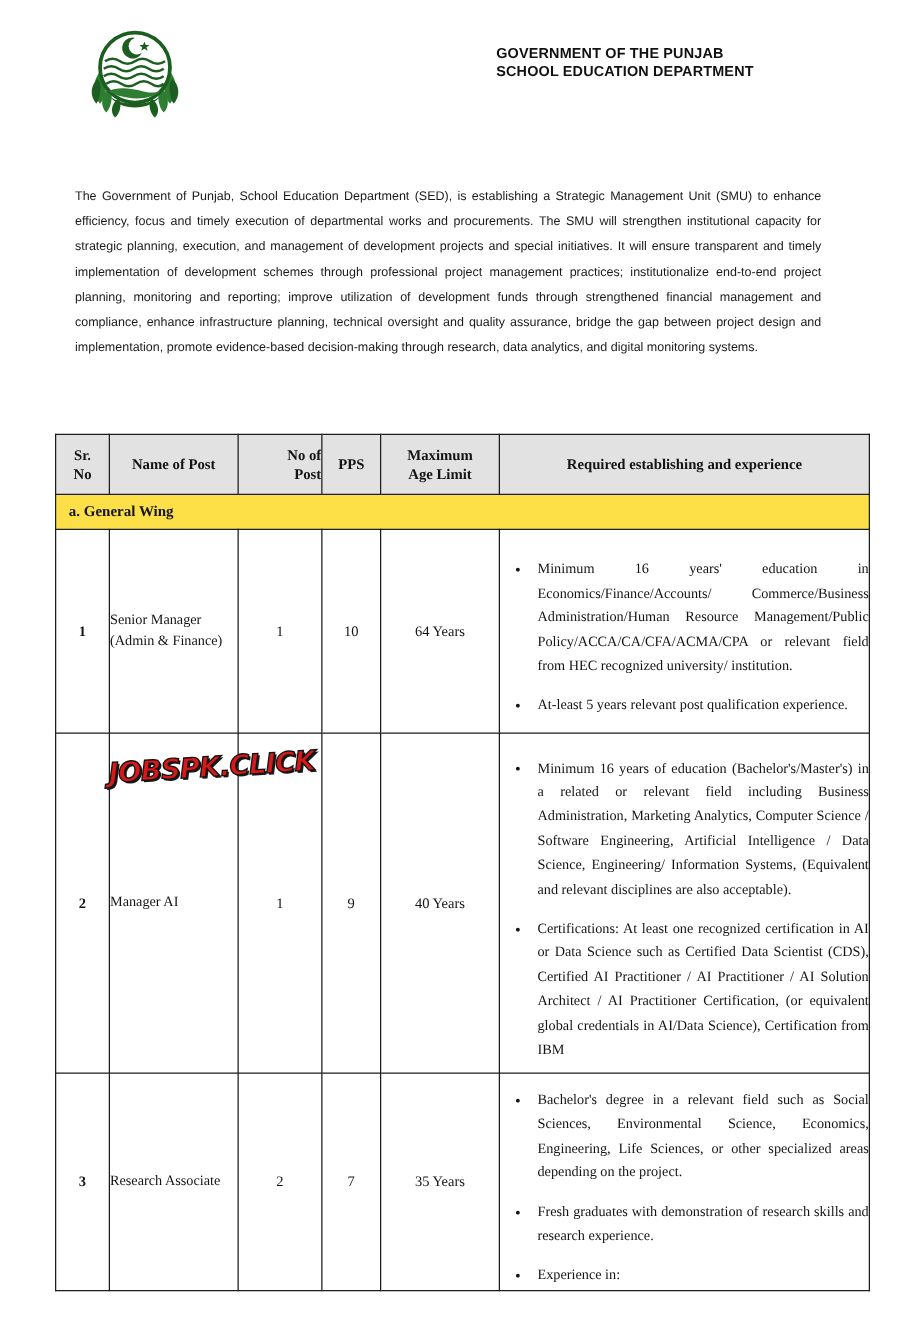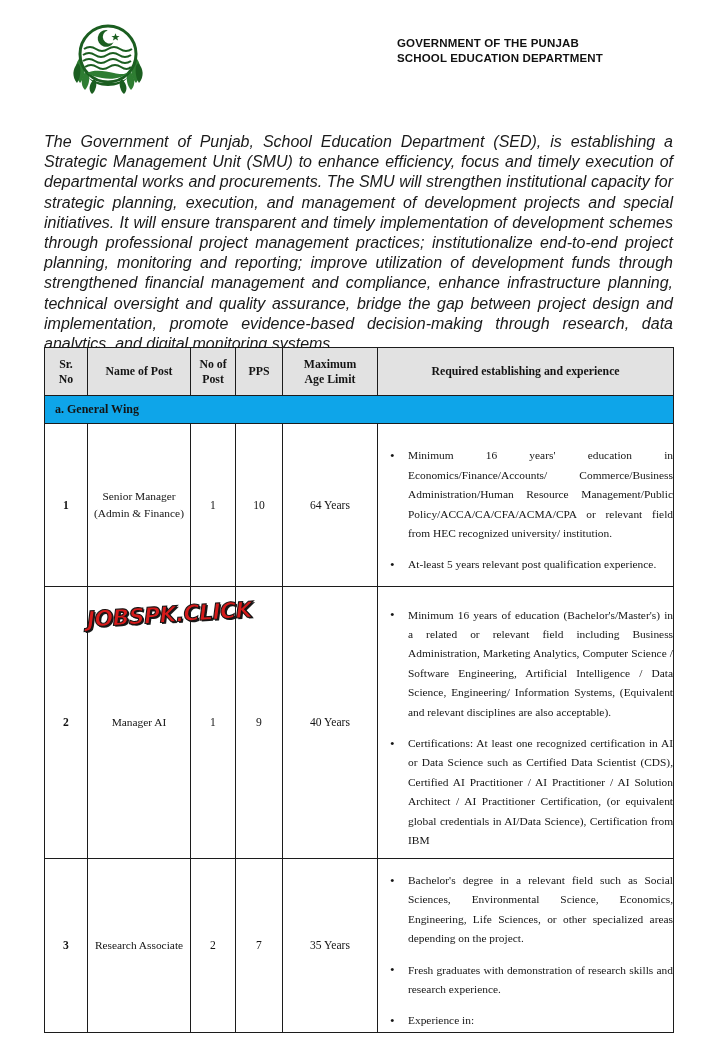--- a/index.html
+++ b/index.html
@@ -68,25 +68,24 @@
 
   
   .intro {
     position: absolute;
     left: 44px;
     top: 132px;
     width: 629px;
   }
   .para {
     text-align: justify;
-    font-size: 16px;
+    font-size: 10px;
     line-height: 20.2px;
     color: #1a1a1a;
-    margin: 0;
-    font-style: italic;
+    margin: 16px;
   }
   .para + .para { margin-top: 18px; }
   .para.no-justify { text-align: left; }
 
   
   .tbl-wrap {
     position: absolute;
     left: 44px;
     top: 347px;
     width: 629px;
@@ -109,46 +108,46 @@
     font-weight: bold;
     text-align: center;
     font-size: 11.8px;
     line-height: 15px;
     padding: 8px 3px;
     height: 48px;
     box-sizing: border-box;
   }
   .col-sr    { width: 43px; }
   .col-post  { width: 103px; }
-  .col-nop   { width: 45px; }
+  .col-nop   { width: 67px; text-align: right; }
   .col-pps   { width: 47px; }
   .col-age   { width: 95px; }
   .col-qual  { width: 296px; }
 
   td.c-sr {
     text-align: center;
     font-weight: bold;
     font-size: 11.6px;
   }
   td.c-post {
     padding: 0 8px;
     line-height: 17px;
-    text-align: center;
+    text-align: left;
   }
   td.c-num, td.c-age {
     text-align: center;
     font-size: 11.6px;
   }
   td.c-qual {
     padding: 6px 8px 6px 2px;
     vertical-align: top;
   }
 
   tr.section-row td {
-    background: #0ea5e9;
+    background: #fde047;
     font-weight: bold;
     font-size: 12px;
     padding: 6px 10px;
     text-align: left;
     height: 26px;
     box-sizing: border-box;
   }
 
   ul.quals {
     list-style: none;

